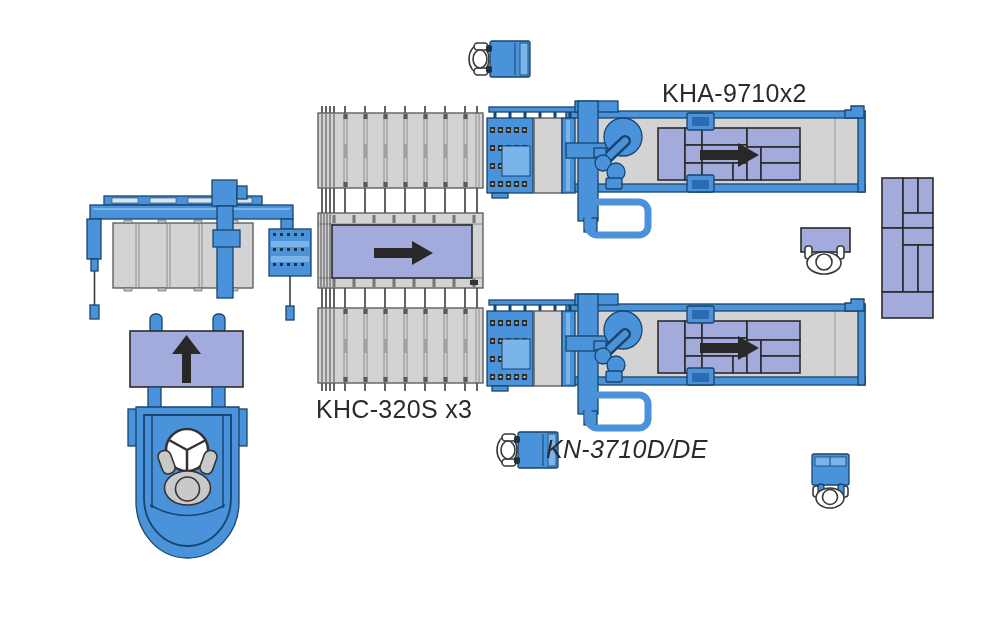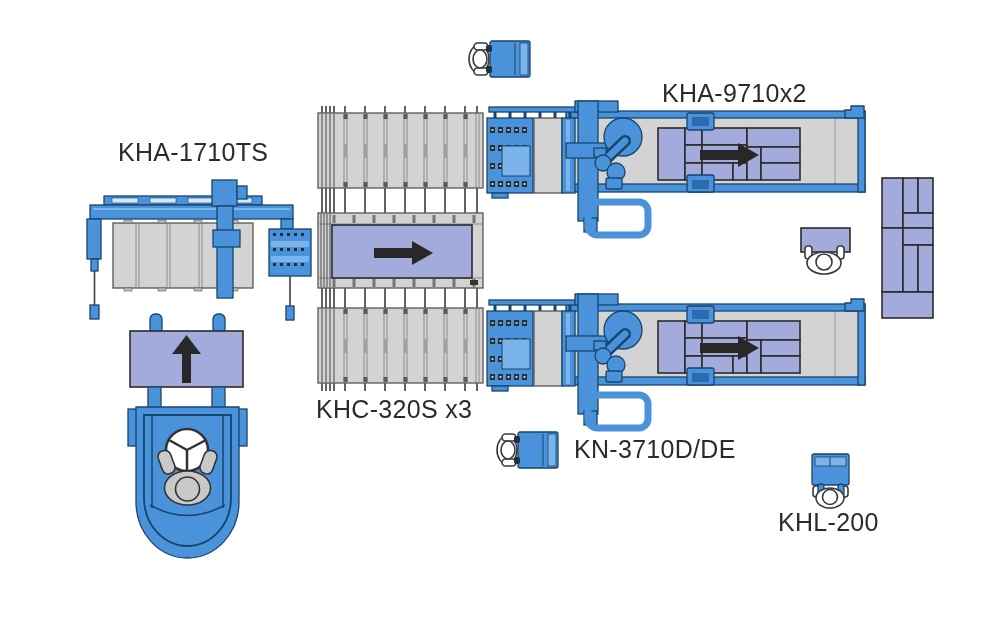--- a/index.html
+++ b/index.html
@@ -238,19 +238,17 @@
     </g>
     <g>
       <rect class="perg" x="160" y="450" width="13" height="24" rx="6" transform="rotate(-20 167 462)"></rect>
       <rect class="perg" x="202" y="450" width="13" height="24" rx="6" transform="rotate(20 208 462)"></rect>
       <ellipse class="perg" cx="187.5" cy="488" rx="23" ry="17"></ellipse>
       <circle class="perg" cx="187.5" cy="489" r="12"></circle>
     </g>
   </g>
 </svg>
 
-<div class="lbl" style="left:118px;top:139px;">KHA-1710TS</div>
 <div class="lbl" style="left:662px;top:80px;">KHA-9710x2</div>
 <div class="lbl" style="left:316px;top:396px;">KHC-320S x3</div>
-<div class="lbl" style="left:574px;top:436px;">KN-3710D/DE</div>
-<div class="lbl" style="left:778px;top:509px;">KHL-200</div>
+<div class="lbl" style="left:546px;top:436px;font-style:italic;">KN-3710D/DE</div>
 
 </div>
 
 </body></html>

